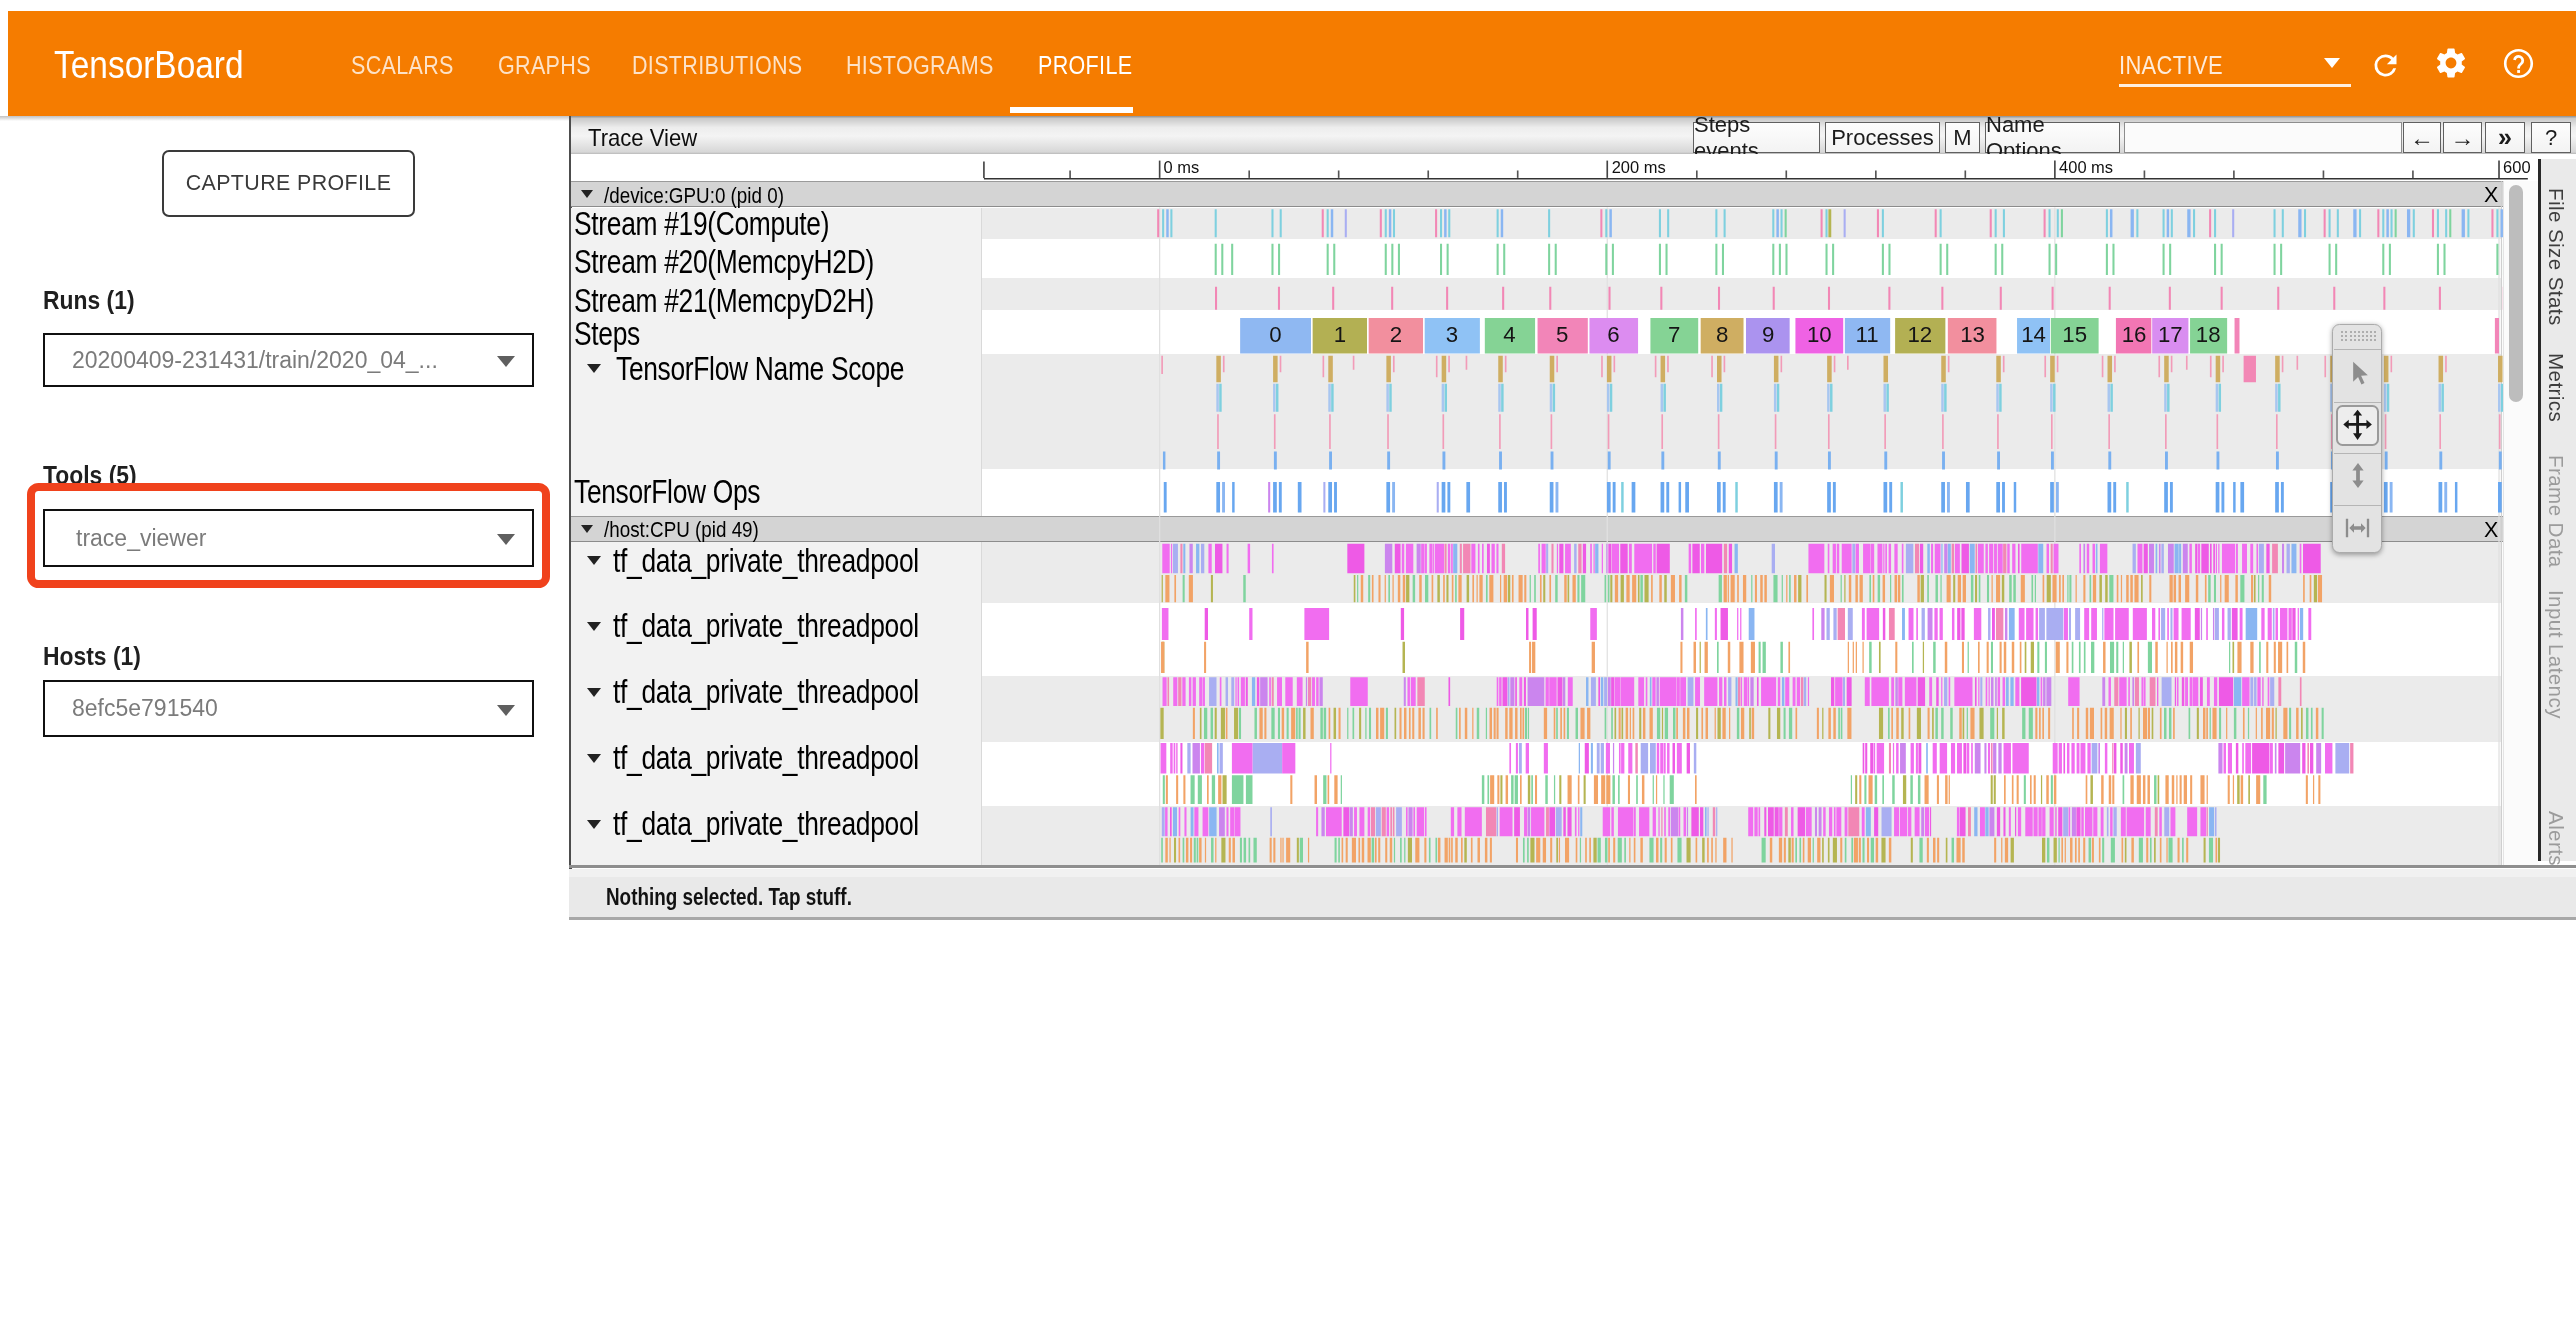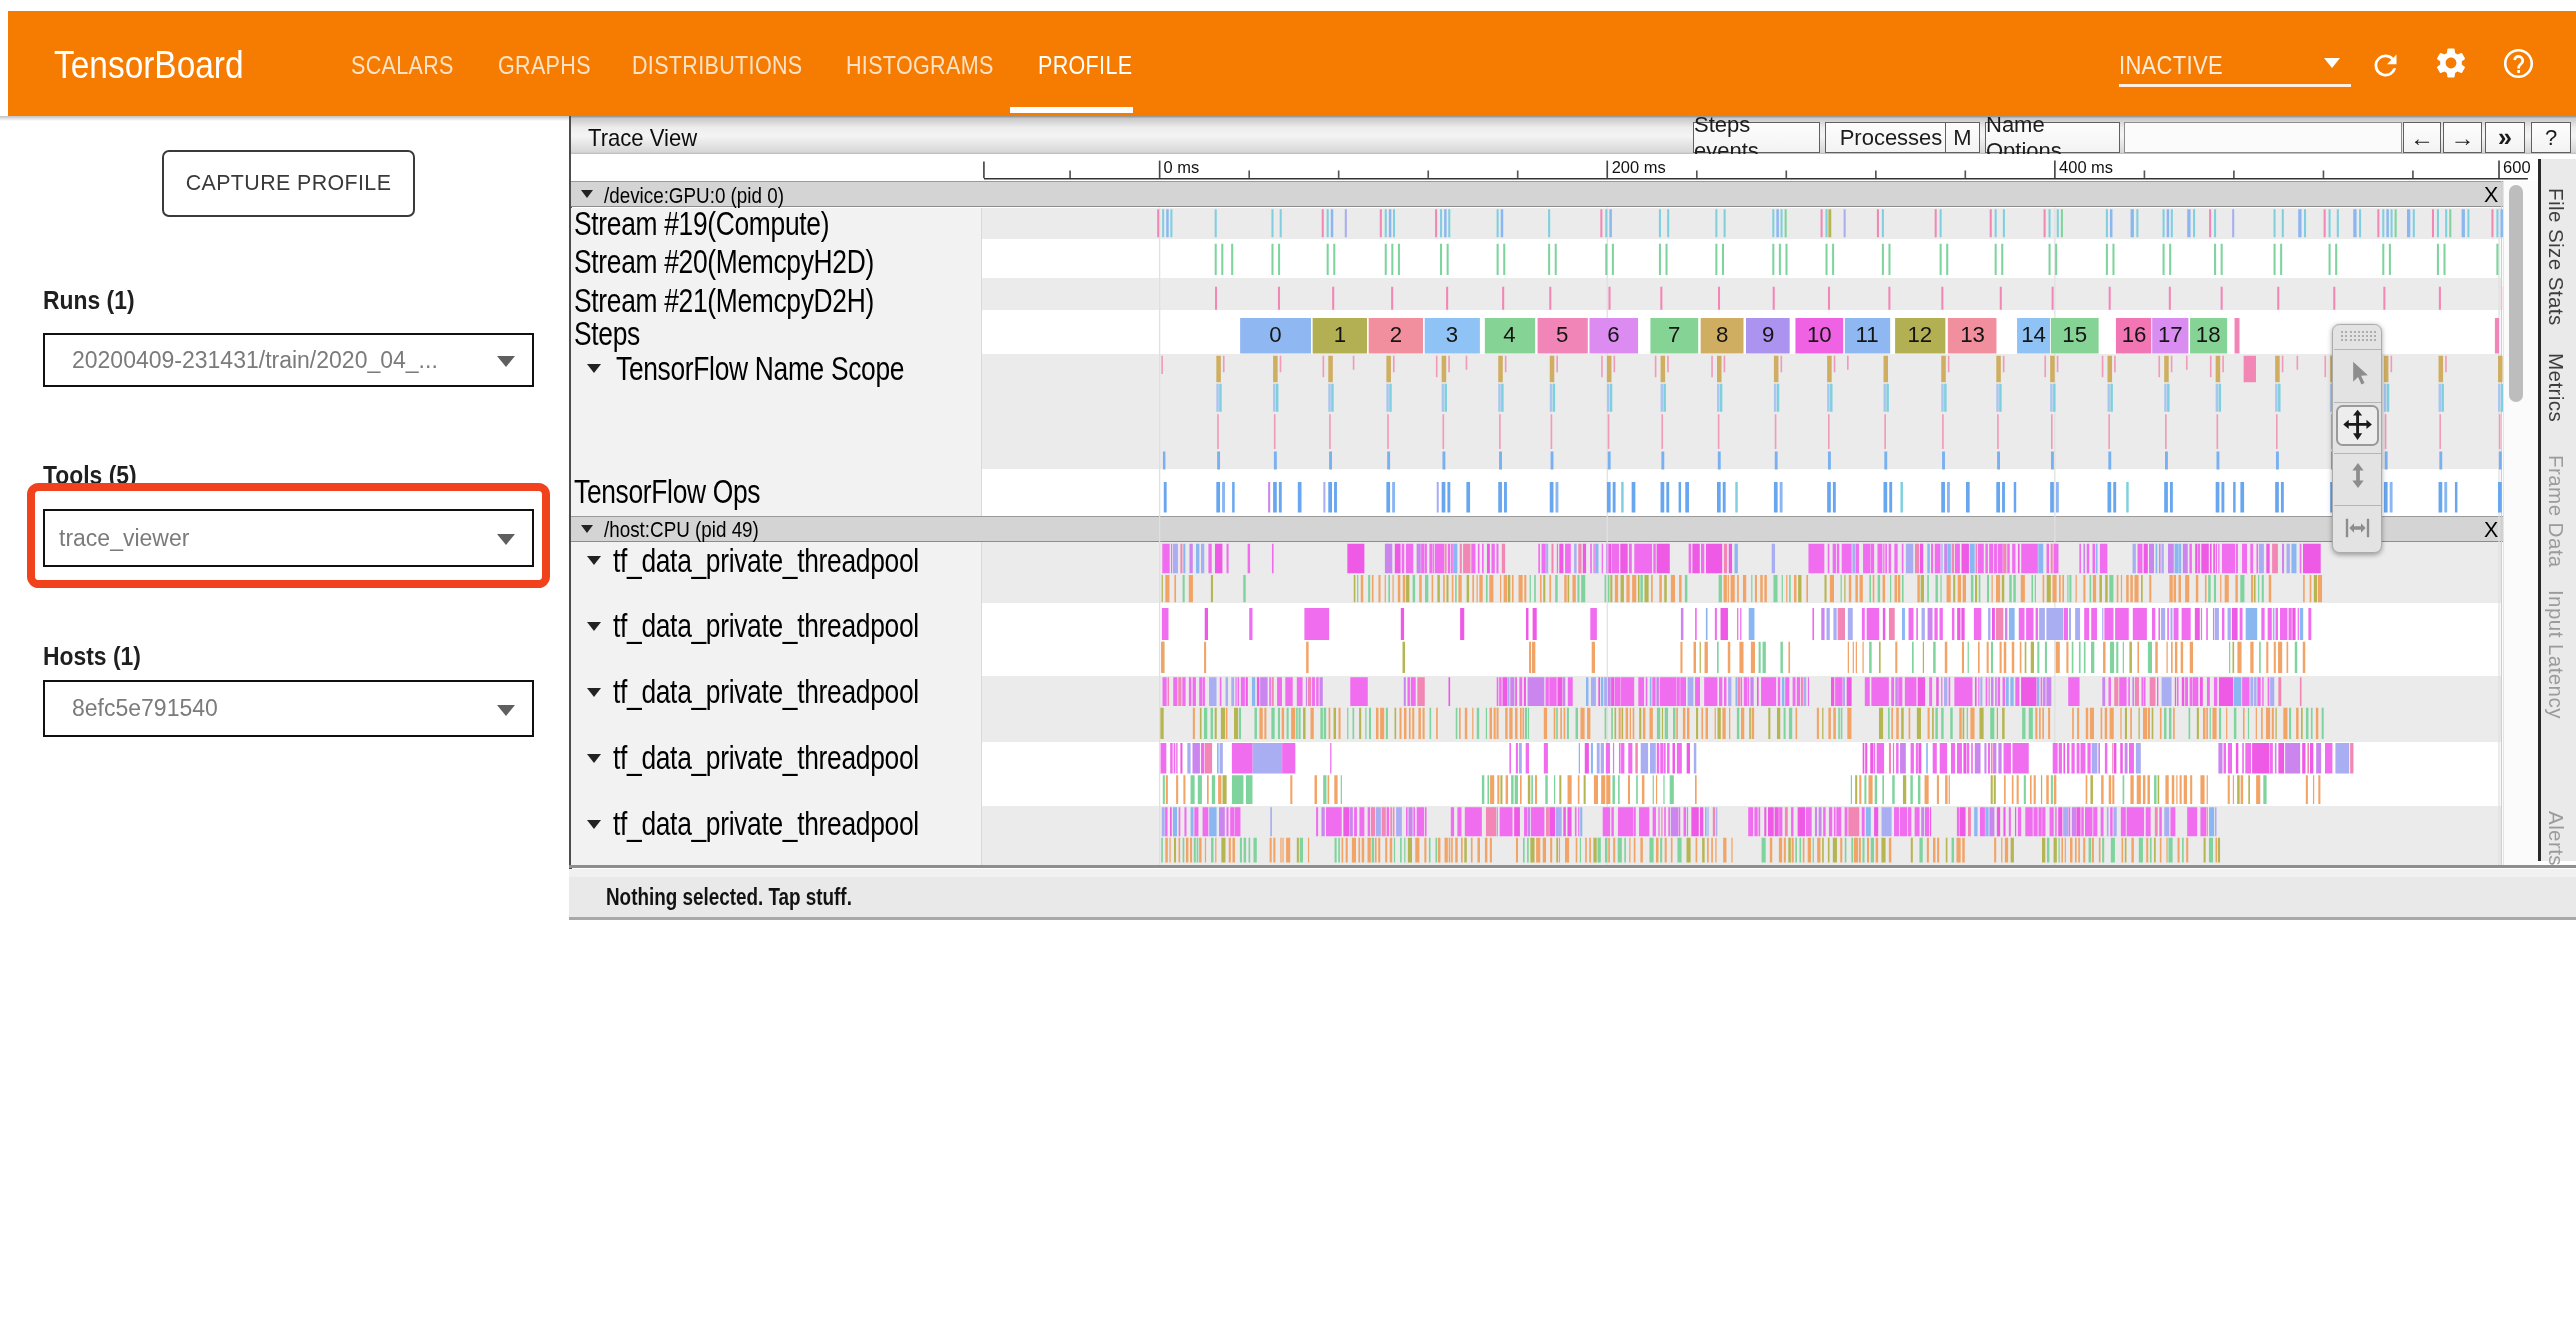--- a/index.html
+++ b/index.html
@@ -39,36 +39,36 @@
 <div class="abs" style="left:0px;top:116px;width:569px;height:5px;background:linear-gradient(#c2c2c2,#ffffff)"></div>
 <div class="abs" style="left:162px;top:150px;width:253px;height:67px;border:2.5px solid #3a3a3a;border-radius:7px;display:flex;align-items:center;justify-content:center;font-size:21.4px;color:#3a3a3a;letter-spacing:0.4px">CAPTURE PROFILE</div>
 <div class="slabel" style="top:285px">Runs (1)</div>
 <div class="ddbox" style="top:333px;height:54px">
     <span style="margin-left:27px">20200409-231431/train/2020_04_...</span>
     <span class="ddtri" style="top:21.4px"></span>
   </div>
 <div class="slabel" style="top:460px">Tools (5)</div>
 <div class="abs" style="left:27px;top:483px;width:523px;height:105px;border:8.2px solid #f0421c;border-radius:11.5px"></div>
 <div class="ddbox" style="top:509px;height:58px">
-    <span style="margin-left:14px">trace_viewer</span>
+    <span style="margin-left:31px">trace_viewer</span>
     <span class="ddtri" style="top:23px"></span>
   </div>
 <div class="slabel" style="top:641px">Hosts (1)</div>
 <div class="ddbox" style="top:680px;height:57px">
     <span style="margin-left:27px">8efc5e791540</span>
     <span class="ddtri" style="top:23px"></span>
   </div>
 
 <div class="abs" style="left:569px;top:116px;width:2007px;height:803px;background:#fff"></div>
 <div class="abs" style="left:569px;top:116px;width:2.5px;height:803px;background:#4d4d4d"></div>
 
 <div class="abs" style="left:571px;top:116px;width:2005px;height:38px;background:linear-gradient(#8f8f8f 0,#c9c9c9 2.5px,#ededed 11.5px,#f4f4f4 20px,#d7d7d7 36px,#b9b9b9 38px)"></div>
 <div class="abs" style="left:588px;top:124px;font-size:24px;color:#0e0e0e;transform:scaleX(.92);transform-origin:left top">Trace View</div>
 <div class="btn" style="left:1693px;width:127px">Steps events</div>
-<div class="btn" style="left:1825px;width:132px">Processes</div>
+<div class="btn" style="left:1825px;width:115px">Processes</div>
 <div class="btn" style="left:1945px;width:35px">M</div>
 <div class="btn" style="left:1985px;width:135px">Name Options</div>
 <div class="abs" style="left:2124px;top:122px;width:278px;height:31px;border:1.6px solid #8d8d8d;background:#fbfbfb"></div>
 <div class="btn" style="left:2403px;width:38px;font-weight:bold;font-size:24px">←</div>
 <div class="btn" style="left:2443px;width:39px;font-weight:bold;font-size:24px">→</div>
 <div class="btn" style="left:2485px;width:40px;font-weight:bold;font-size:25px">»</div>
 <div class="btn" style="left:2531px;width:40px">?</div>
 
 <div class="abs" style="left:571px;top:154px;width:2005px;height:27px;background:#fff"></div>
 

